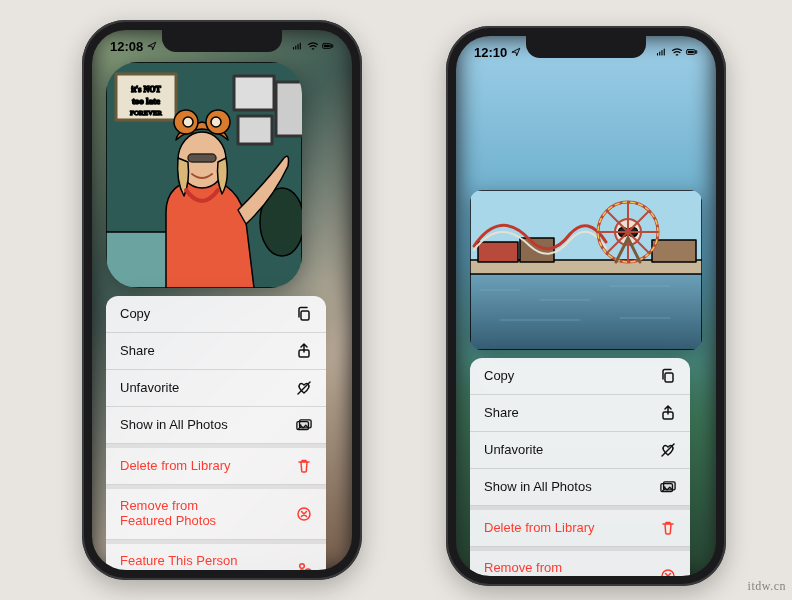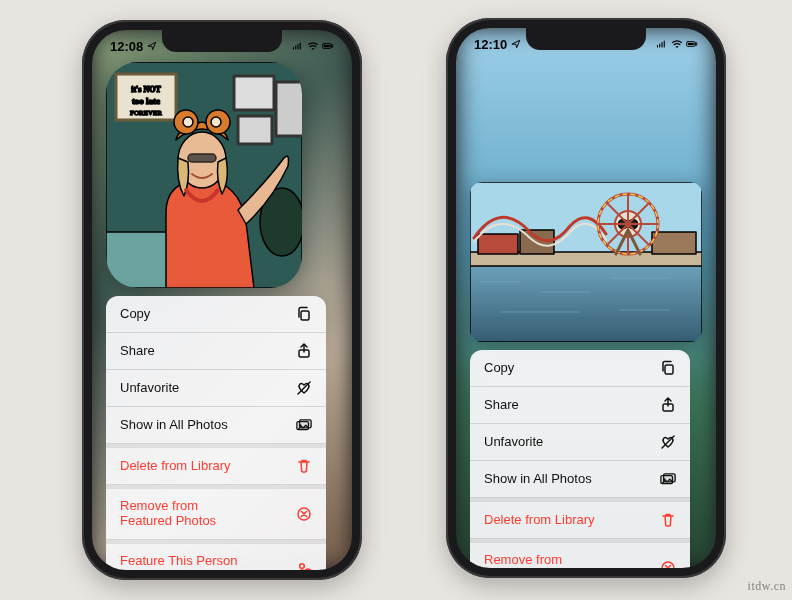--- a/index.html
+++ b/index.html
@@ -14,21 +14,21 @@
   .phone {
     position: absolute;
     width: 280px;
     height: 560px;
     background: #1a1a1c;
     border-radius: 44px;
     box-shadow: 0 8px 24px rgba(0,0,0,0.25), inset 0 0 0 2px #3a3a3c;
     padding: 10px;
   }
   .phone.left { left: 82px; top: 20px; }
-  .phone.right { left: 446px; top: 18px; }
+  .phone.right { left: 446px; top: 26px; }
   .screen {
     width: 100%;
     height: 100%;
     border-radius: 34px;
     overflow: hidden;
     position: relative;
   }
   .notch {
     position: absolute;
     top: 0; left: 50%; transform: translateX(-50%);

